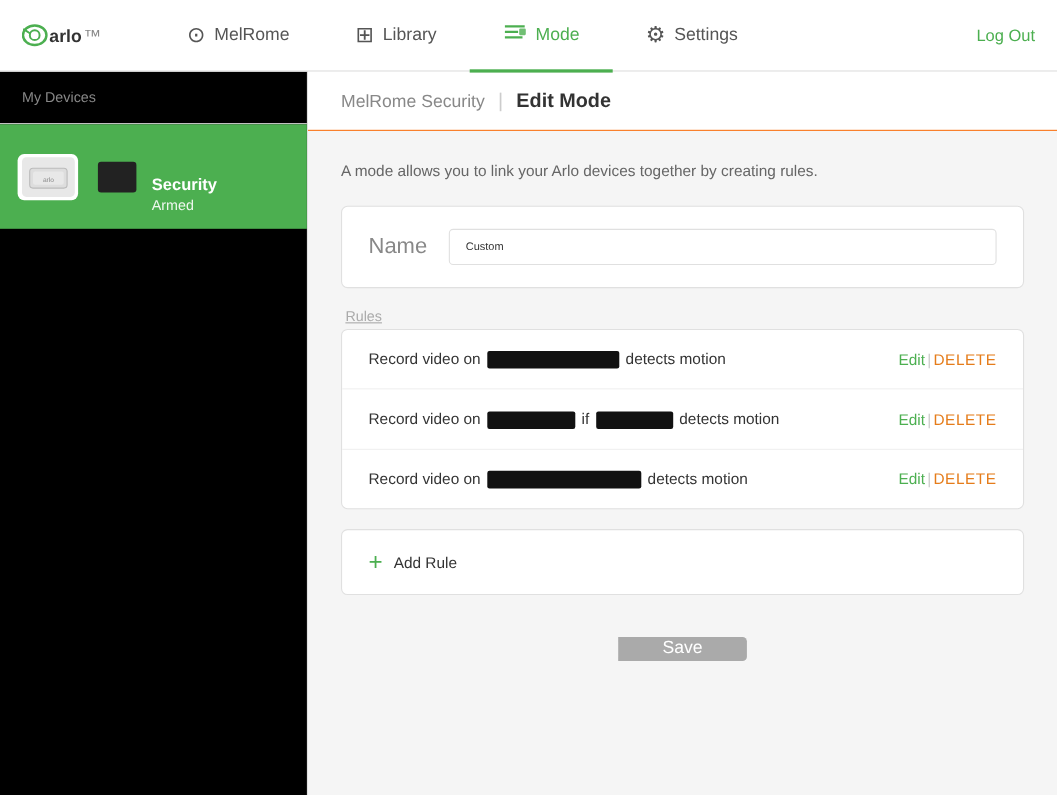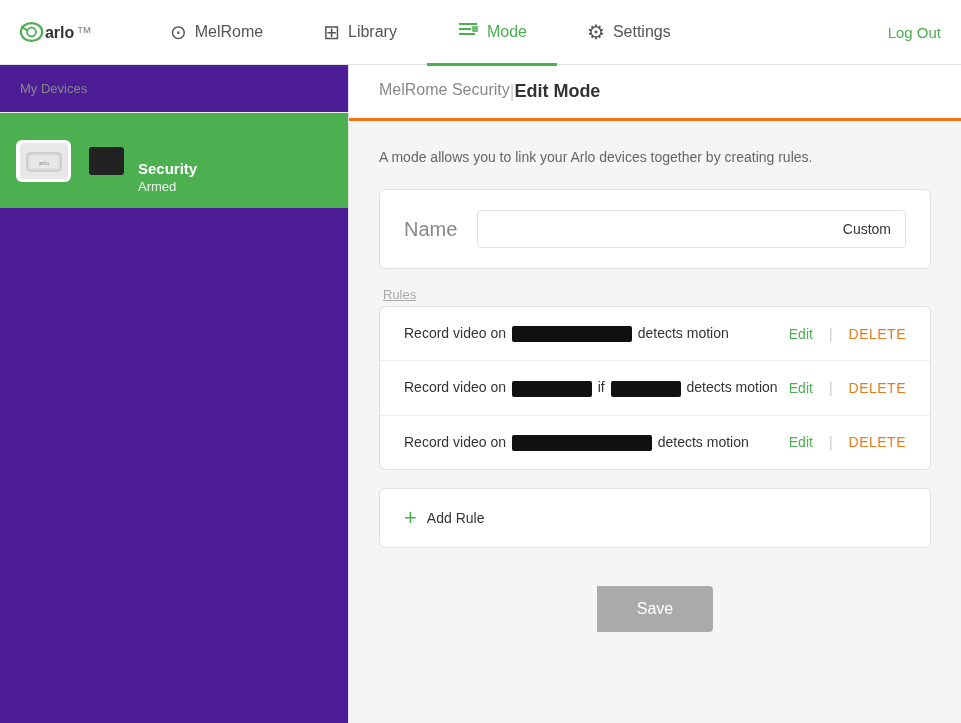--- a/index.html
+++ b/index.html
@@ -55,22 +55,22 @@
     }
 
     
     .main-layout {
       display: flex;
       height: calc(100vh - 65px);
     }
 
     
     .sidebar {
-      width: 349px;
-      background: #4c1d95;
+      width: 280px;
+      background: #000000;
       border-right: 1px solid #e0e0e0;
       flex-shrink: 0;
     }
     .sidebar-heading {
       padding: 16px 20px;
       font-size: 13px;
       color: #888;
       font-weight: 500;
       border-bottom: 1px solid #f0f0f0;
     }
@@ -122,22 +122,23 @@
     .content {
       flex: 1;
       padding: 0;
       overflow-y: auto;
       background: #f5f5f5;
     }
     .breadcrumb {
       background: #fff;
       padding: 16px 30px;
       display: flex;
-      align-items: flex-start;
-      border-bottom: 3px solid #f97316;
+      align-items: flex-end;
+      gap: 12px;
+      border-bottom: 1px solid #f97316;
     }
     .breadcrumb-parent {
       color: #888;
       font-size: 16px;
     }
     .breadcrumb-sep {
       color: #ccc;
       font-size: 18px;
     }
     .breadcrumb-current {
@@ -171,24 +172,23 @@
     .name-label {
       color: #888;
       font-size: 20px;
       min-width: 50px;
     }
     .name-input {
       flex: 1;
       border: 1px solid #e0e0e0;
       border-radius: 4px;
       padding: 10px 14px;
-      font-size: 14px;
+      font-size: 10px;
       color: #333;
       outline: none;
-      text-align: right;
     }
 
     .rules-label {
       color: #aaa;
       font-size: 13px;
       margin-bottom: 4px;
       padding: 0 4px;
       text-decoration: underline;
     }
 
@@ -218,21 +218,21 @@
       color: #111;
       border-radius: 2px;
       min-width: 120px;
       height: 16px;
       vertical-align: middle;
       margin: 0 2px;
     }
     .rule-actions {
       display: flex;
       align-items: center;
-      gap: 16px;
+      gap: 2px;
     }
     .rule-edit-btn {
       color: #4caf50;
       cursor: pointer;
       background: none;
       border: none;
       font-size: 14px;
     }
     .rule-sep {
       color: #ccc;
@@ -283,21 +283,21 @@
       border: none;
       padding: 14px 30px;
       font-size: 16px;
       cursor: pointer;
       border-radius: 4px 0 0 4px;
     }
     .btn-save {
       background: #aaa;
       color: #fff;
       border: none;
-      padding: 14px 40px;
+      padding: 2px 40px;
       font-size: 16px;
       cursor: pointer;
       border-radius: 0 4px 4px 0;
       position: relative;
     }
   </style>
 </head>
 <body>
 
 <nav class="navbar">

